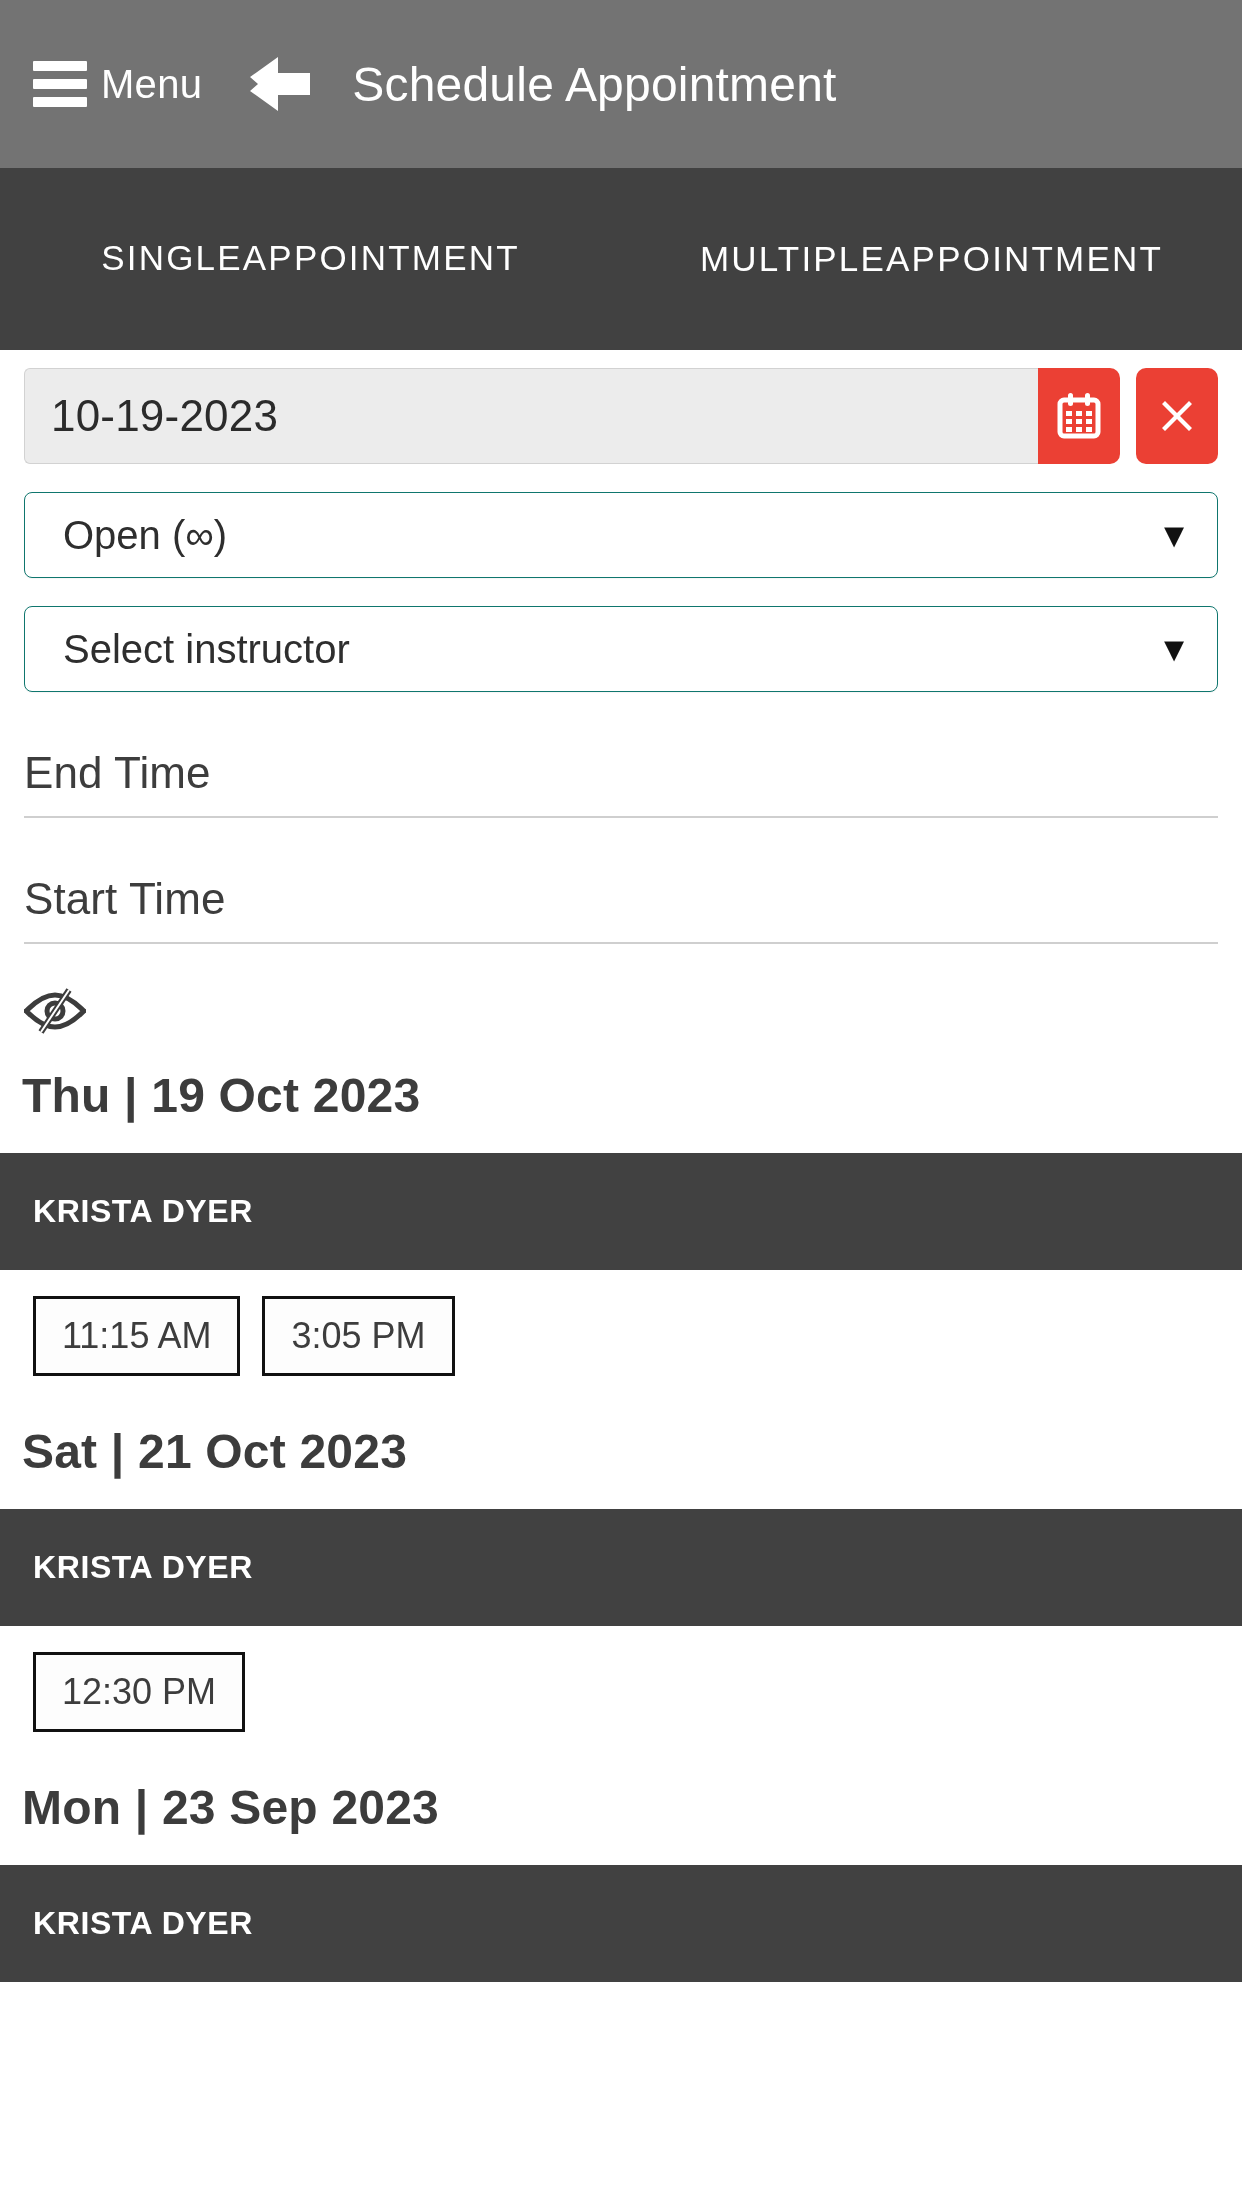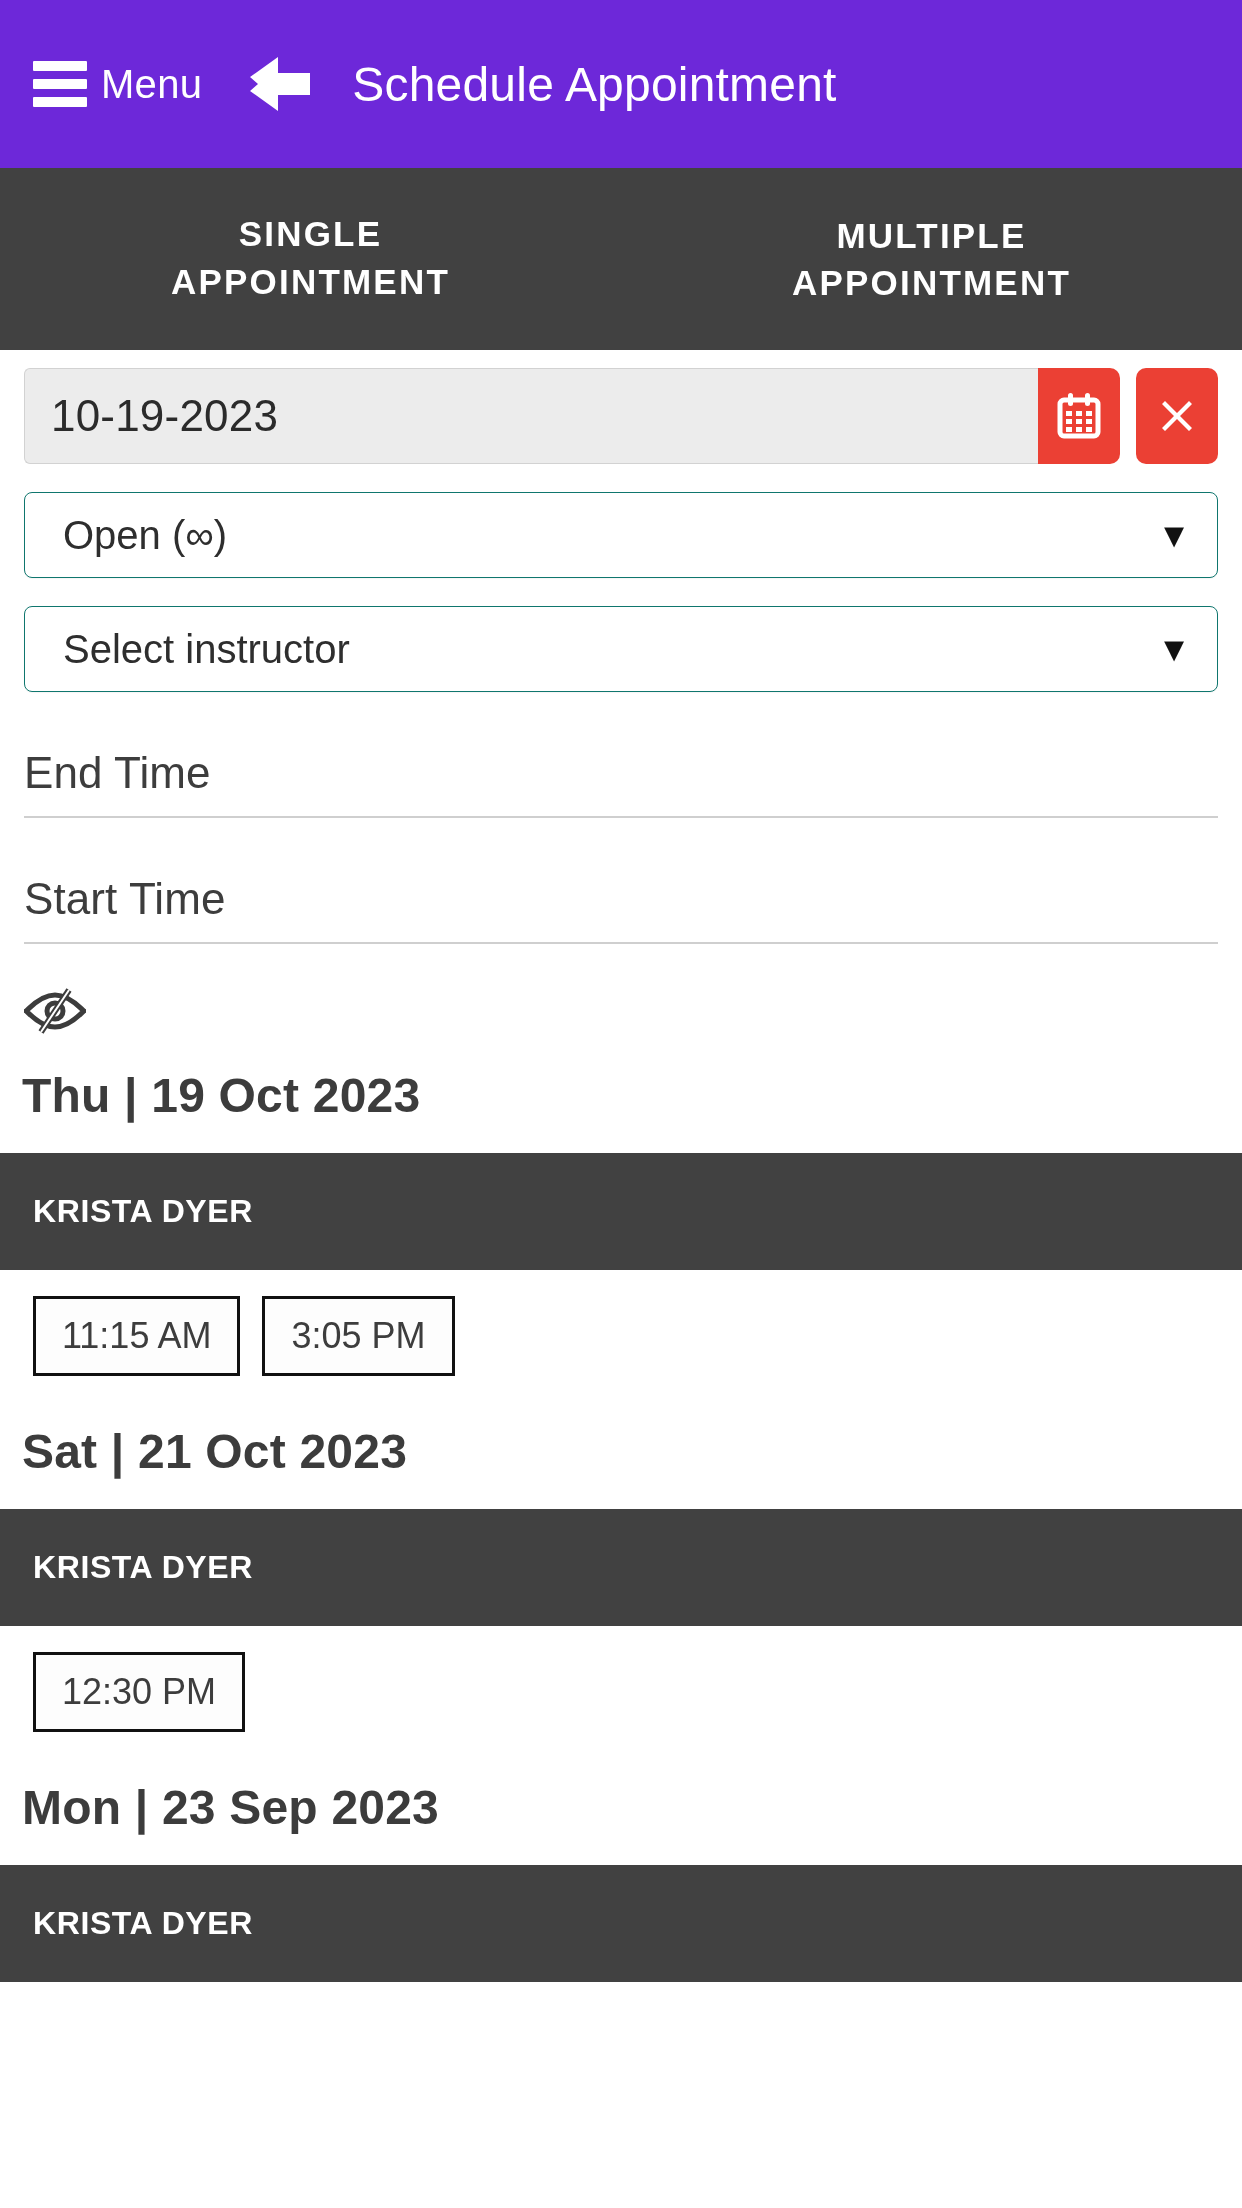--- a/index.html
+++ b/index.html
@@ -9,21 +9,21 @@
     height: 2208px;
     overflow: hidden;
     background: #ffffff;
     font-family: "Liberation Sans", sans-serif;
     -webkit-font-smoothing: antialiased;
   }
 
   
   .appbar {
     height: 168px;
-    background: #6d28d9;
+    background: #737373;
     display: flex;
     align-items: center;
     position: relative;
   }
   .menu-group {
     display: flex;
     align-items: center;
     margin-left: 33px;
     cursor: pointer;
   }
@@ -67,26 +67,26 @@
 
   
   .tabs {
     display: flex;
     background: #414141;
     height: 182px;
   }
   .tab {
     flex: 1;
     display: flex;
-    flex-direction: column;
+    flex-direction: row;
     align-items: center;
     justify-content: center;
     color: #ffffff;
     font-size: 35px;
-    font-weight: bold;
+    font-weight: normal;
     letter-spacing: 2.2px;
     line-height: 1.35;
     text-align: center;
     cursor: pointer;
     position: relative;
   }
   .tab.active { height: 179px; }
   .tab:not(.active) { height: 182px; }
 
   

